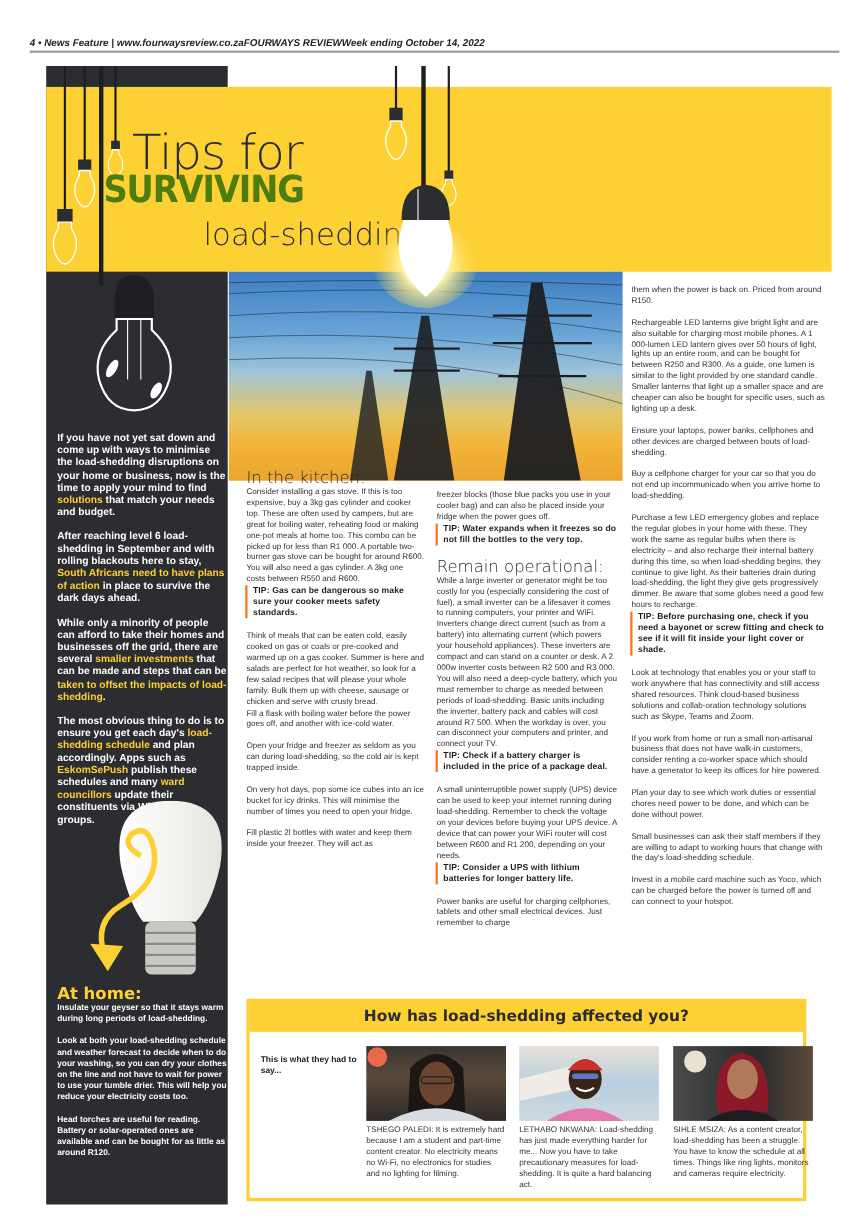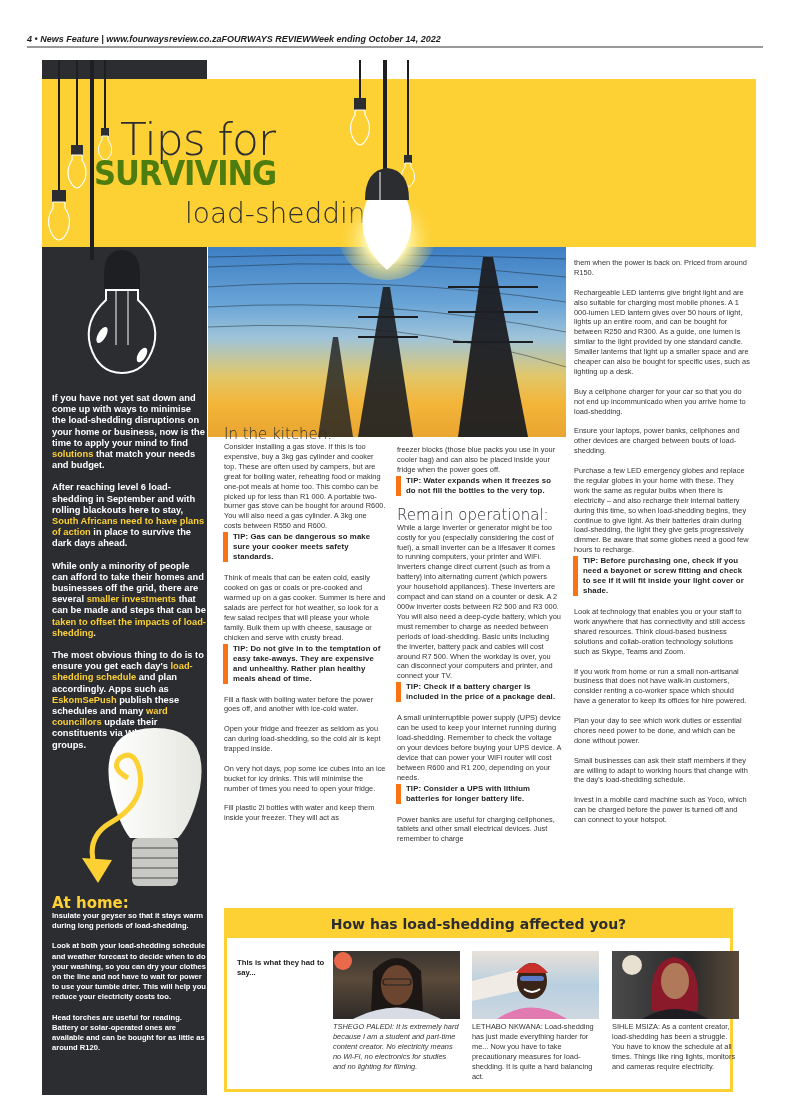--- a/index.html
+++ b/index.html
@@ -26,21 +26,21 @@
   .intro p { margin-bottom: 11px; }
   .hl { color: #fdd034; font-weight: 900; }
 
   .at-home-title { position: absolute; left: 52px; top: 894px; font-family: "DejaVu Sans", sans-serif; font-weight: bold; font-size: 15px; color: #fdd034; }
   .at-home { position: absolute; left: 52px; top: 911px; width: 155px; font-size: 7.6px; line-height: 10.2px; color: #ffffff; font-weight: bold; }
   .at-home p { margin-bottom: 10px; }
 
   .col { position: absolute; font-size: 7.4px; line-height: 9.9px; color: #333; }
   .col p { margin-bottom: 9.9px; }
   .col h3 { font-family: "DejaVu Sans", sans-serif; font-weight: 300; font-size: 15px; line-height: 16px; color: #2b2d31; margin-top: 2px; }
-  .tip { border-left: 5px solid #f97316; padding-left: 5px; margin: 0 0 11px -1px; font-weight: 900; font-size: 7.8px; line-height: 10px; color: #1e1e1e; letter-spacing: 0.1px; }
+  .tip { border-left: 2px solid #f97316; padding-left: 5px; margin: 0 0 11px -1px; font-weight: 900; font-size: 7.8px; line-height: 10px; color: #1e1e1e; letter-spacing: 0.1px; }
   .col1 { left: 224px; top: 424px; width: 162px; }
   .col2 { left: 397px; top: 445px; width: 164px; }
   .col3 { left: 574px; top: 258px; width: 176px; }
 
   .survey { position: absolute; left: 224px; top: 908px; width: 509px; height: 184px; border: 3px solid #fdd034; background: #fff; }
   .survey-head { background: #fdd034; height: 27px; text-align: center; font-family: "DejaVu Sans", sans-serif; font-weight: bold; font-size: 14px; line-height: 27px; color: #2b2d31; }
   .survey-intro { position: absolute; left: 10px; top: 37px; width: 92px; font-size: 7.7px; line-height: 10px; font-weight: bold; color: #222; }
   .person { position: absolute; top: 40px; width: 127px; }
   .person .pic { width: 127px; height: 68px; overflow: hidden; position: relative; }
   .person .cap { font-size: 7.4px; line-height: 10px; color: #333; margin-top: 3px; }
@@ -169,59 +169,58 @@
   <p>Insulate your geyser so that it stays warm during long periods of load-shedding.</p>
   <p>Look at both your load-shedding schedule and weather forecast to decide when to do your washing, so you can dry your clothes on the line and not have to wait for power to use your tumble drier. This will help you reduce your electricity costs too.</p>
   <p>Head torches are useful for reading. Battery or solar-operated ones are available and can be bought for as little as around R120.</p>
 </div>
 
 <div class="col col1">
   <h3>In the kitchen:</h3>
   <p style="margin-bottom:1px;">Consider installing a gas stove. If this is too expensive, buy a 3kg gas cylinder and cooker top. These are often used by campers, but are great for boiling water, reheating food or making one-pot meals at home too. This combo can be picked up for less than R1 000. A portable two-burner gas stove can be bought for around R600. You will also need a gas cylinder. A 3kg one costs between R550 and R600.</p>
   <div class="tip">TIP: Gas can be dangerous so make sure your cooker meets safety standards.</div>
   <p style="margin-bottom:1px;">Think of meals that can be eaten cold, easily cooked on gas or coals or pre-cooked and warmed up on a gas cooker. Summer is here and salads are perfect for hot weather, so look for a few salad recipes that will please your whole family. Bulk them up with cheese, sausage or chicken and serve with crusty bread.</p>
-  <div class="tip">TIP: Do not give in to the temptation of easy take-aways. They are expensive and unhealthy. Rather plan healthy meals ahead of time.</div>
   <p>Fill a flask with boiling water before the power goes off, and another with ice-cold water.</p>
   <p>Open your fridge and freezer as seldom as you can during load-shedding, so the cold air is kept trapped inside.</p>
   <p>On very hot days, pop some ice cubes into an ice bucket for icy drinks. This will minimise the number of times you need to open your fridge.</p>
   <p>Fill plastic 2l bottles with water and keep them inside your freezer. They will act as</p>
 </div>
 
 <div class="col col2">
   <p style="margin-bottom:1px;">freezer blocks (those blue packs you use in your cooler bag) and can also be placed inside your fridge when the power goes off.</p>
   <div class="tip">TIP: Water expands when it freezes so do not fill the bottles to the very top.</div>
   <h3>Remain operational:</h3>
   <p style="margin-bottom:1px;">While a large inverter or generator might be too costly for you (especially considering the cost of fuel), a small inverter can be a lifesaver it comes to running computers, your printer and WiFi. Inverters change direct current (such as from a battery) into alternating current (which powers your household appliances). These inverters are compact and can stand on a counter or desk. A 2 000w inverter costs between R2 500 and R3 000. You will also need a deep-cycle battery, which you must remember to charge as needed between periods of load-shedding. Basic units including the inverter, battery pack and cables will cost around R7 500. When the workday is over, you can disconnect your computers and printer, and connect your TV.</p>
   <div class="tip">TIP: Check if a battery charger is included in the price of a package deal.</div>
   <p style="margin-bottom:1px;">A small uninterruptible power supply (UPS) device can be used to keep your internet running during load-shedding. Remember to check the voltage on your devices before buying your UPS device. A device that can power your WiFi router will cost between R600 and R1 200, depending on your needs.</p>
   <div class="tip">TIP: Consider a UPS with lithium batteries for longer battery life.</div>
   <p>Power banks are useful for charging cellphones, tablets and other small electrical devices. Just remember to charge</p>
 </div>
 
 <div class="col col3">
   <p>them when the power is back on. Priced from around R150.</p>
   <p>Rechargeable LED lanterns give bright light and are also suitable for charging most mobile phones. A 1 000-lumen LED lantern gives over 50 hours of light, lights up an entire room, and can be bought for between R250 and R300. As a guide, one lumen is similar to the light provided by one standard candle. Smaller lanterns that light up a smaller space and are cheaper can also be bought for specific uses, such as lighting up a desk.</p>
+  <p>Ensure your laptops, power banks, cellphones and other devices are charged between bouts of load-shedding.</p>
   <p>Buy a cellphone charger for your car so that you do not end up incommunicado when you arrive home to load-shedding.</p>
-  <p>Ensure your laptops, power banks, cellphones and other devices are charged between bouts of load-shedding.</p>
   <p style="margin-bottom:1px;">Purchase a few LED emergency globes and replace the regular globes in your home with these. They work the same as regular bulbs when there is electricity – and also recharge their internal battery during this time, so when load-shedding begins, they continue to give light. As their batteries drain during load-shedding, the light they give gets progressively dimmer. Be aware that some globes need a good few hours to recharge.</p>
   <div class="tip">TIP: Before purchasing one, check if you need a bayonet or screw fitting and check to see if it will fit inside your light cover or shade.</div>
   <p>Look at technology that enables you or your staff to work anywhere that has connectivity and still access shared resources. Think cloud-based business solutions and collab-oration technology solutions such as Skype, Teams and Zoom.</p>
   <p>If you work from home or run a small non-artisanal business that does not have walk-in customers, consider renting a co-worker space which should have a generator to keep its offices for hire powered.</p>
   <p>Plan your day to see which work duties or essential chores need power to be done, and which can be done without power.</p>
   <p>Small businesses can ask their staff members if they are willing to adapt to working hours that change with the day's load-shedding schedule.</p>
   <p>Invest in a mobile card machine such as Yoco, which can be charged before the power is turned off and can connect to your hotspot.</p>
 </div>
 
 <div class="survey">
   <div class="survey-head">How has load-shedding affected you?</div>
   <div class="survey-intro">
     <br><span>This is what they had to say...</span>
   </div>
 
-  <div class="person" style="left:106px;font-style:italic;">
+  <div class="person" style="left:106px;">
     <div class="pic" style="background:linear-gradient(180deg,#3a3530 0%,#5a4a3a 40%,#2e2a28 100%);">
       <svg width="127" height="68" viewBox="0 0 127 68">
         <ellipse cx="64" cy="32" rx="20" ry="24" fill="#5a3a28"></ellipse>
         <path d="M40 20 Q64 -6 88 20 L90 60 L38 60 Z" fill="#1c1614"></path>
         <ellipse cx="64" cy="34" rx="16" ry="20" fill="#6b4530"></ellipse>
         <rect x="50" y="28" width="28" height="6" rx="3" fill="none" stroke="#222" stroke-width="1.2"></rect>
         <path d="M20 68 Q64 45 108 68 Z" fill="#d8dce4"></path>
         <circle cx="10" cy="10" r="9" fill="#e86a4a"></circle>
       </svg>
     </div>

